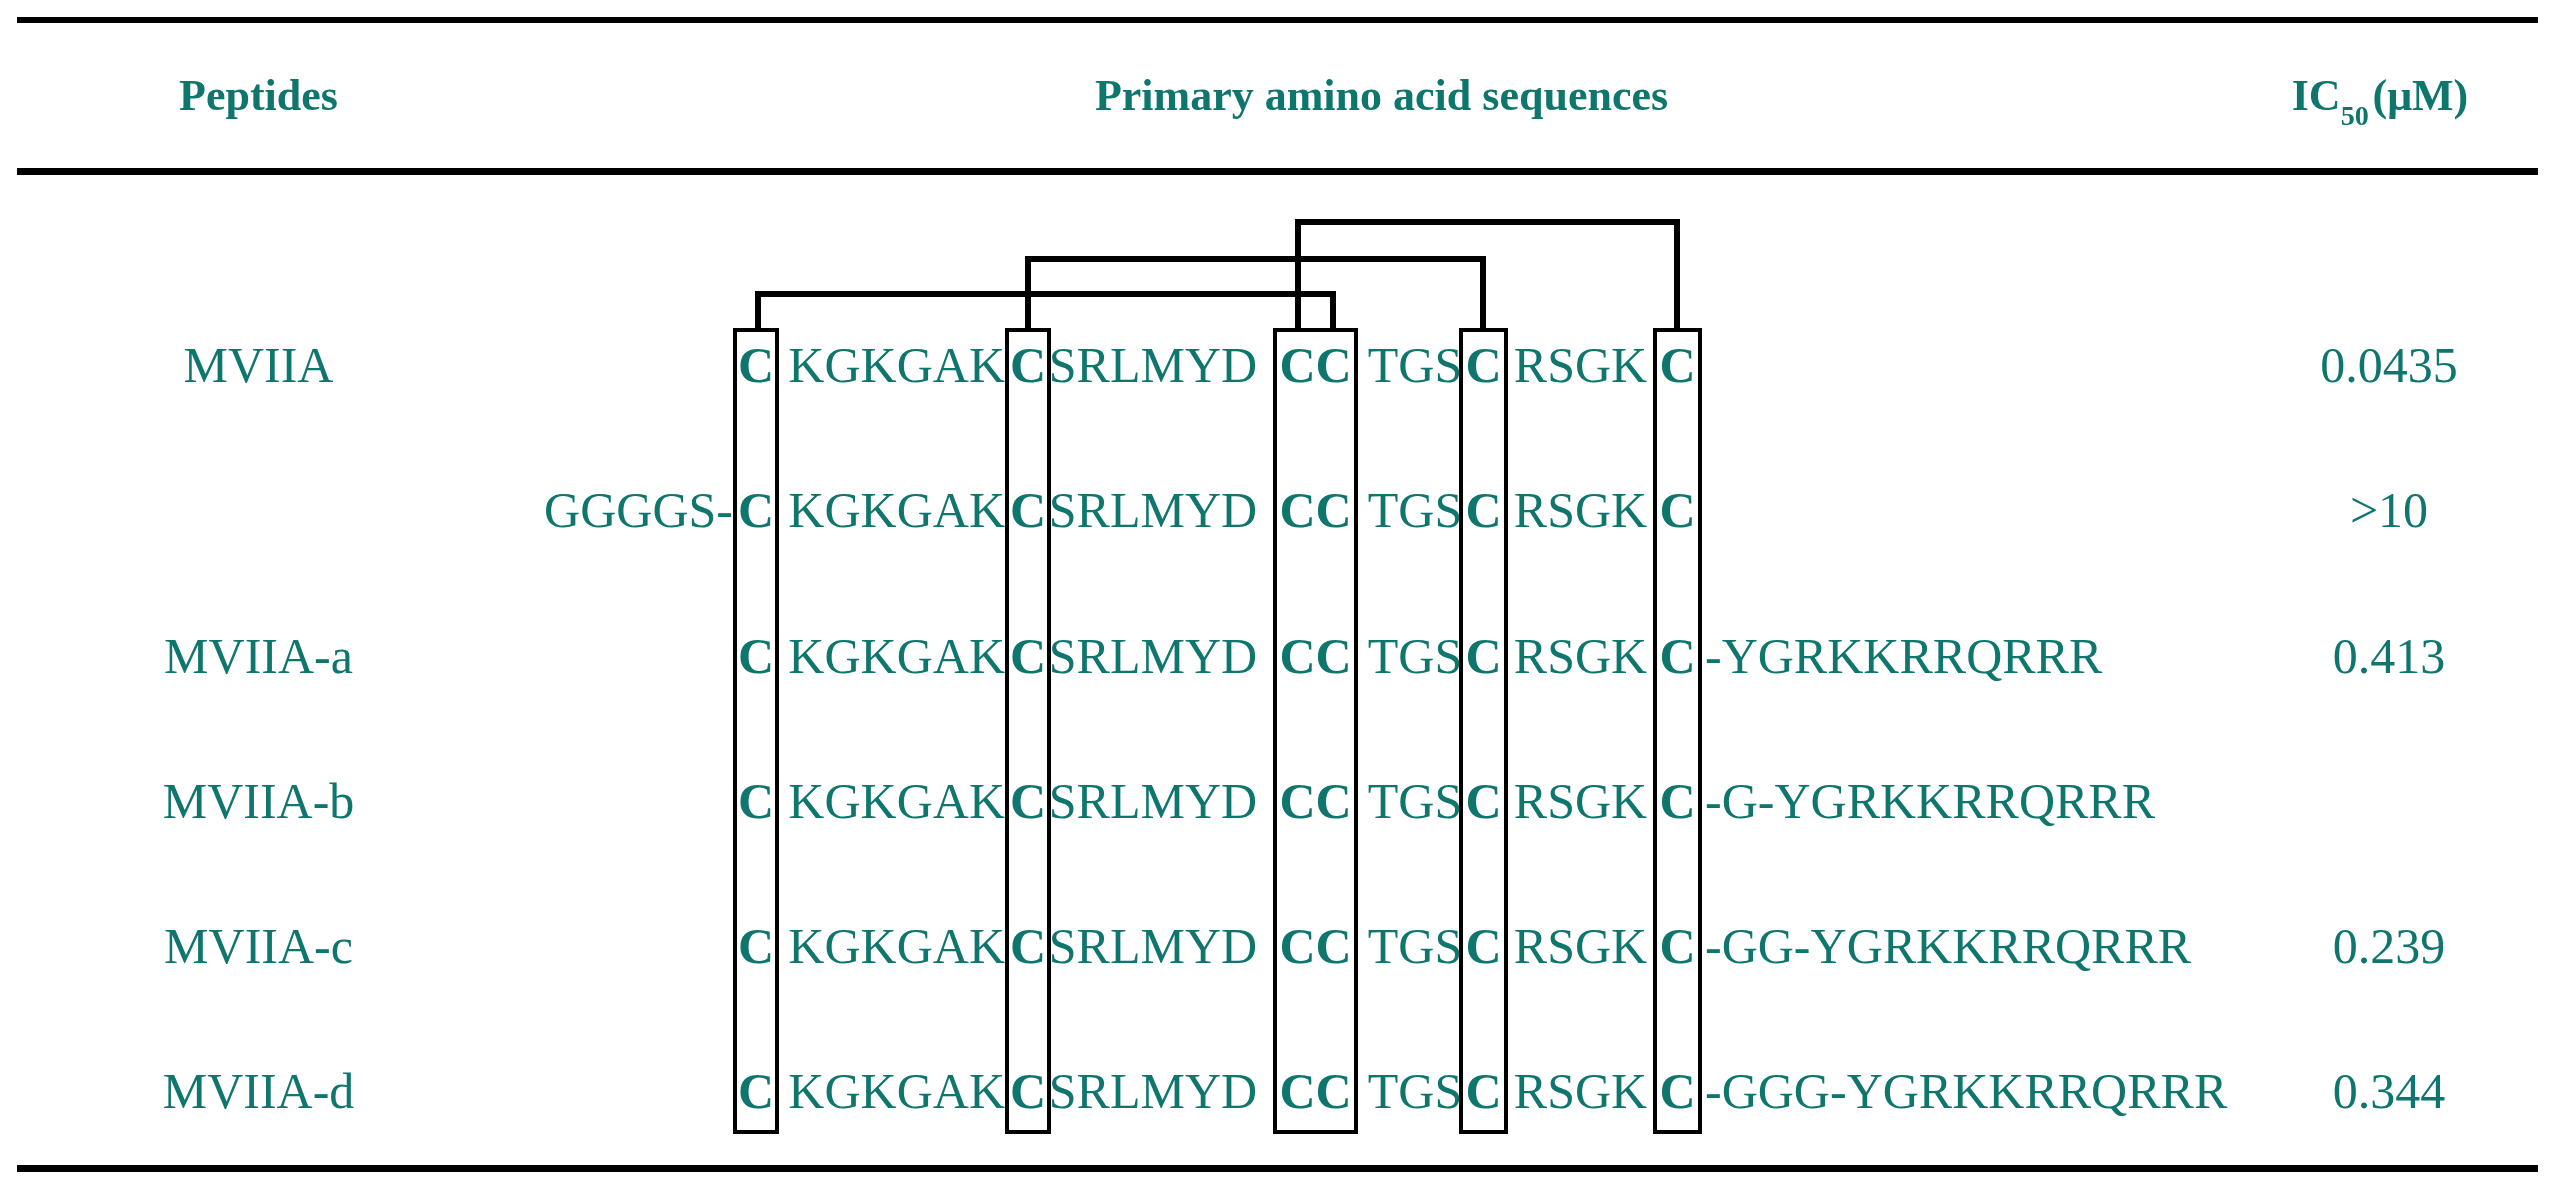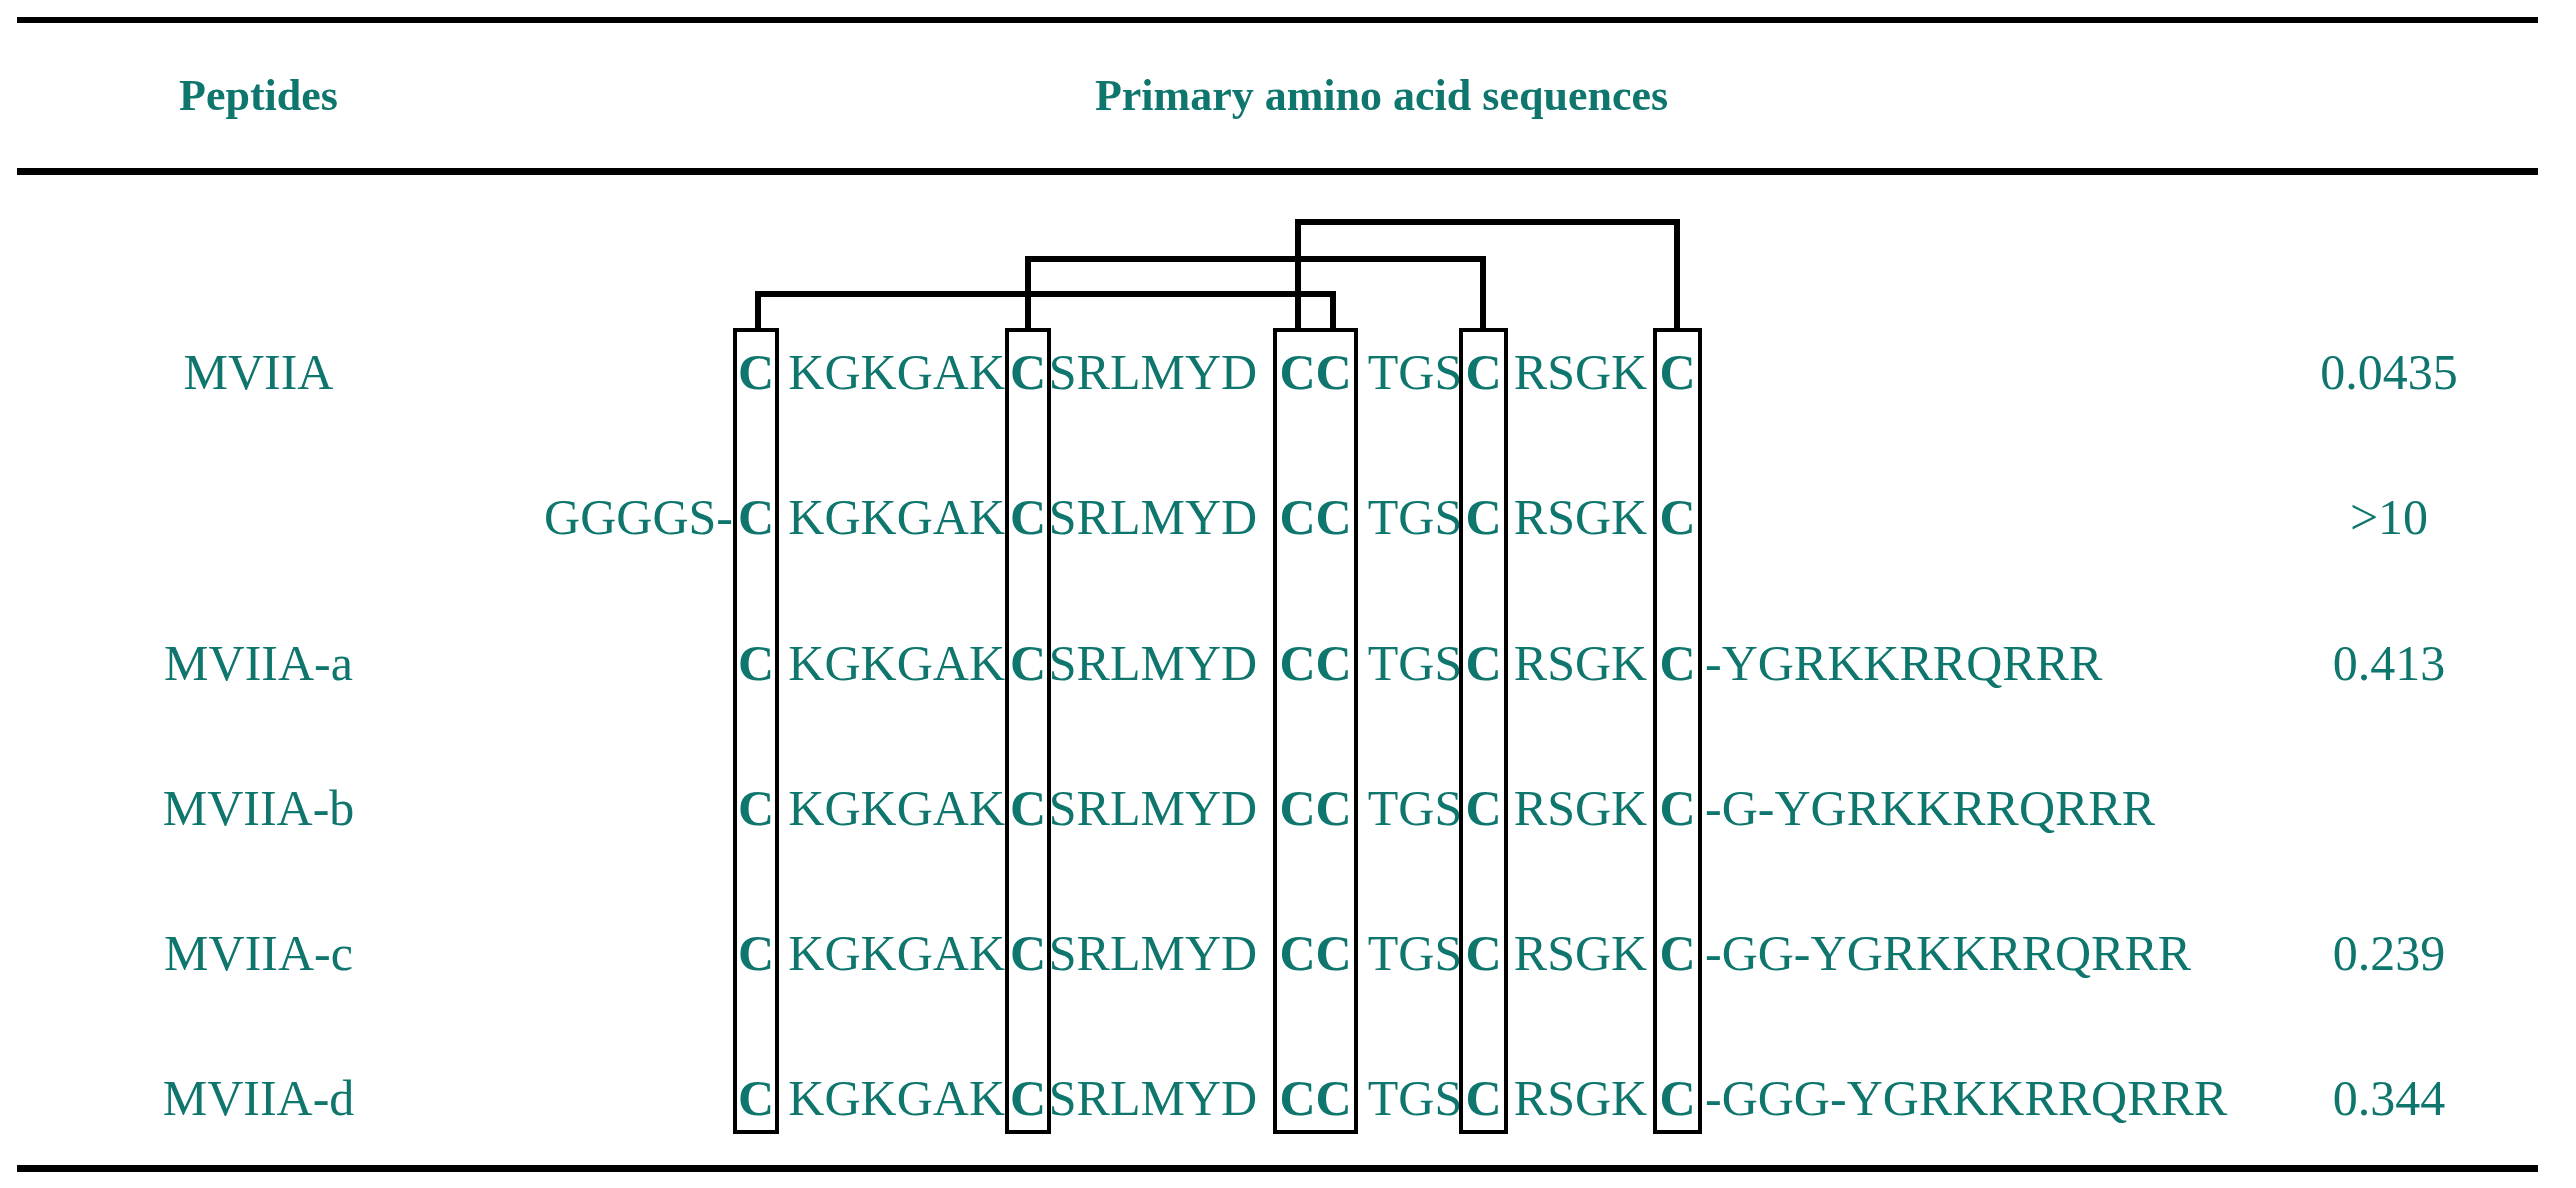--- a/index.html
+++ b/index.html
@@ -44,21 +44,21 @@
   #bond1-vl { top: 291px; left: 755px;  height: 37px; }
   #bond1-vr { top: 291px; left: 1330px; height: 37px; }
   #bond2-h  { top: 256px; left: 1025px; width: 460px; }
   #bond2-vl { top: 256px; left: 1025px; height: 72px; }
   #bond2-vr { top: 256px; left: 1480px; height: 72px; }
   #bond3-h  { top: 219px; left: 1295px; width: 385px; }
   #bond3-vl { top: 219px; left: 1295px; height: 109px; }
   #bond3-vr { top: 219px; left: 1674px; height: 109px; }
 
   
-  .seq-row { position: absolute; left: 0; width: 2576px; height: 57px; margin-top: 7px; }
+  .seq-row { position: absolute; left: 0; width: 2576px; height: 57px; }
   .seq-row span {
     position: absolute; top: 0; height: 57px; line-height: 57px;
     font-size: 50px; white-space: nowrap;
   }
   .cell-label  { left: 55px;   width: 407px; text-align: center; }
   .cell-prefix { left: 462px;  width: 271px; text-align: right; }
   .cell-cys    { font-weight: bold; text-align: center; }
   .cys-1  { left: 733px;  width: 46px; }
   .cys-2  { left: 1005px; width: 46px; }
   .cys-34 { left: 1273px; width: 85px; }
@@ -76,20 +76,21 @@
 <body>
 
 <div id="figure">
 
   <div class="rule" id="rule-top"></div>
   <div class="rule" id="rule-header"></div>
   <div class="rule" id="rule-bottom"></div>
 
   <div class="hdr" id="hdr-peptides">Peptides</div>
   <div class="hdr" id="hdr-sequences">Primary amino acid sequences</div>
+  <div class="hdr" id="hdr-ic50"><span style="position:static">IC</span><sub>50</sub> <span style="position:static">(μM)</span></div>
 
   <div class="bond-h" id="bond1-h"></div>
   <div class="bond-v" id="bond1-vl"></div>
   <div class="bond-v" id="bond1-vr"></div>
   <div class="bond-h" id="bond2-h"></div>
   <div class="bond-v" id="bond2-vl"></div>
   <div class="bond-v" id="bond2-vr"></div>
   <div class="bond-h" id="bond3-h"></div>
   <div class="bond-v" id="bond3-vl"></div>
   <div class="bond-v" id="bond3-vr"></div>

